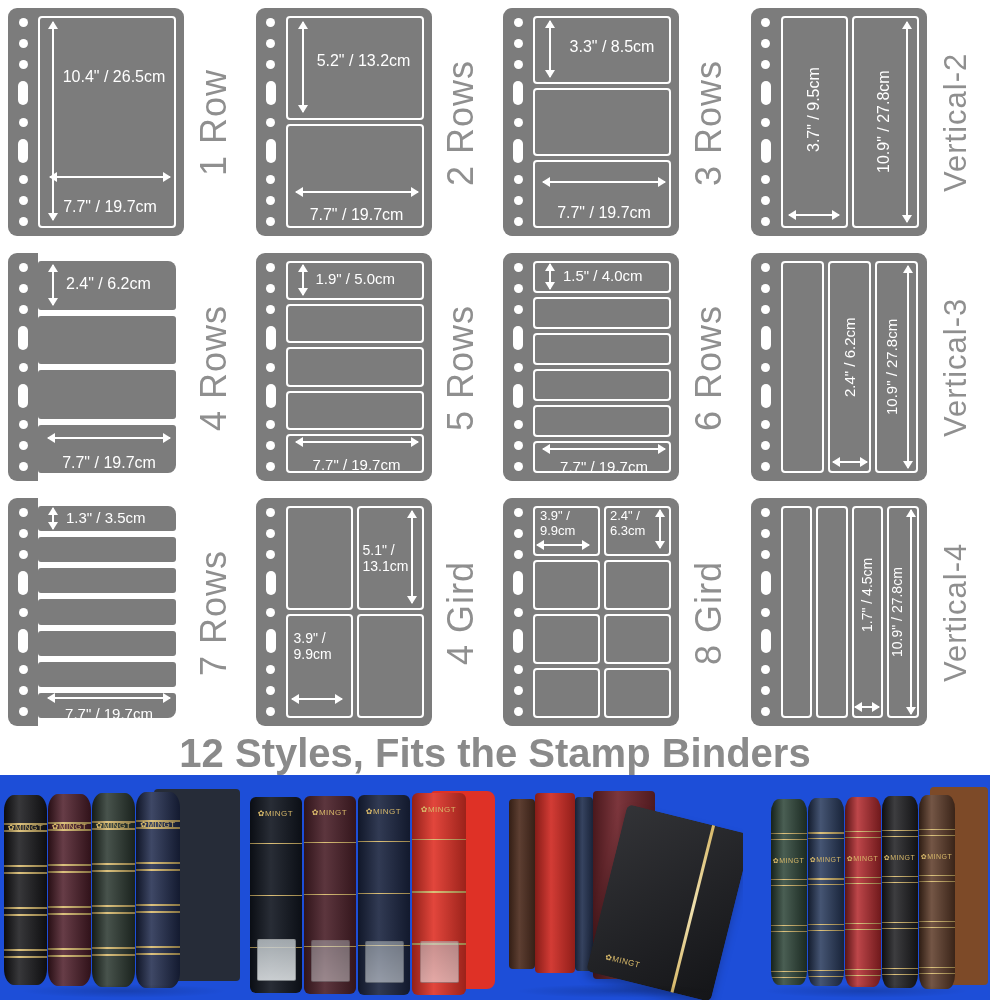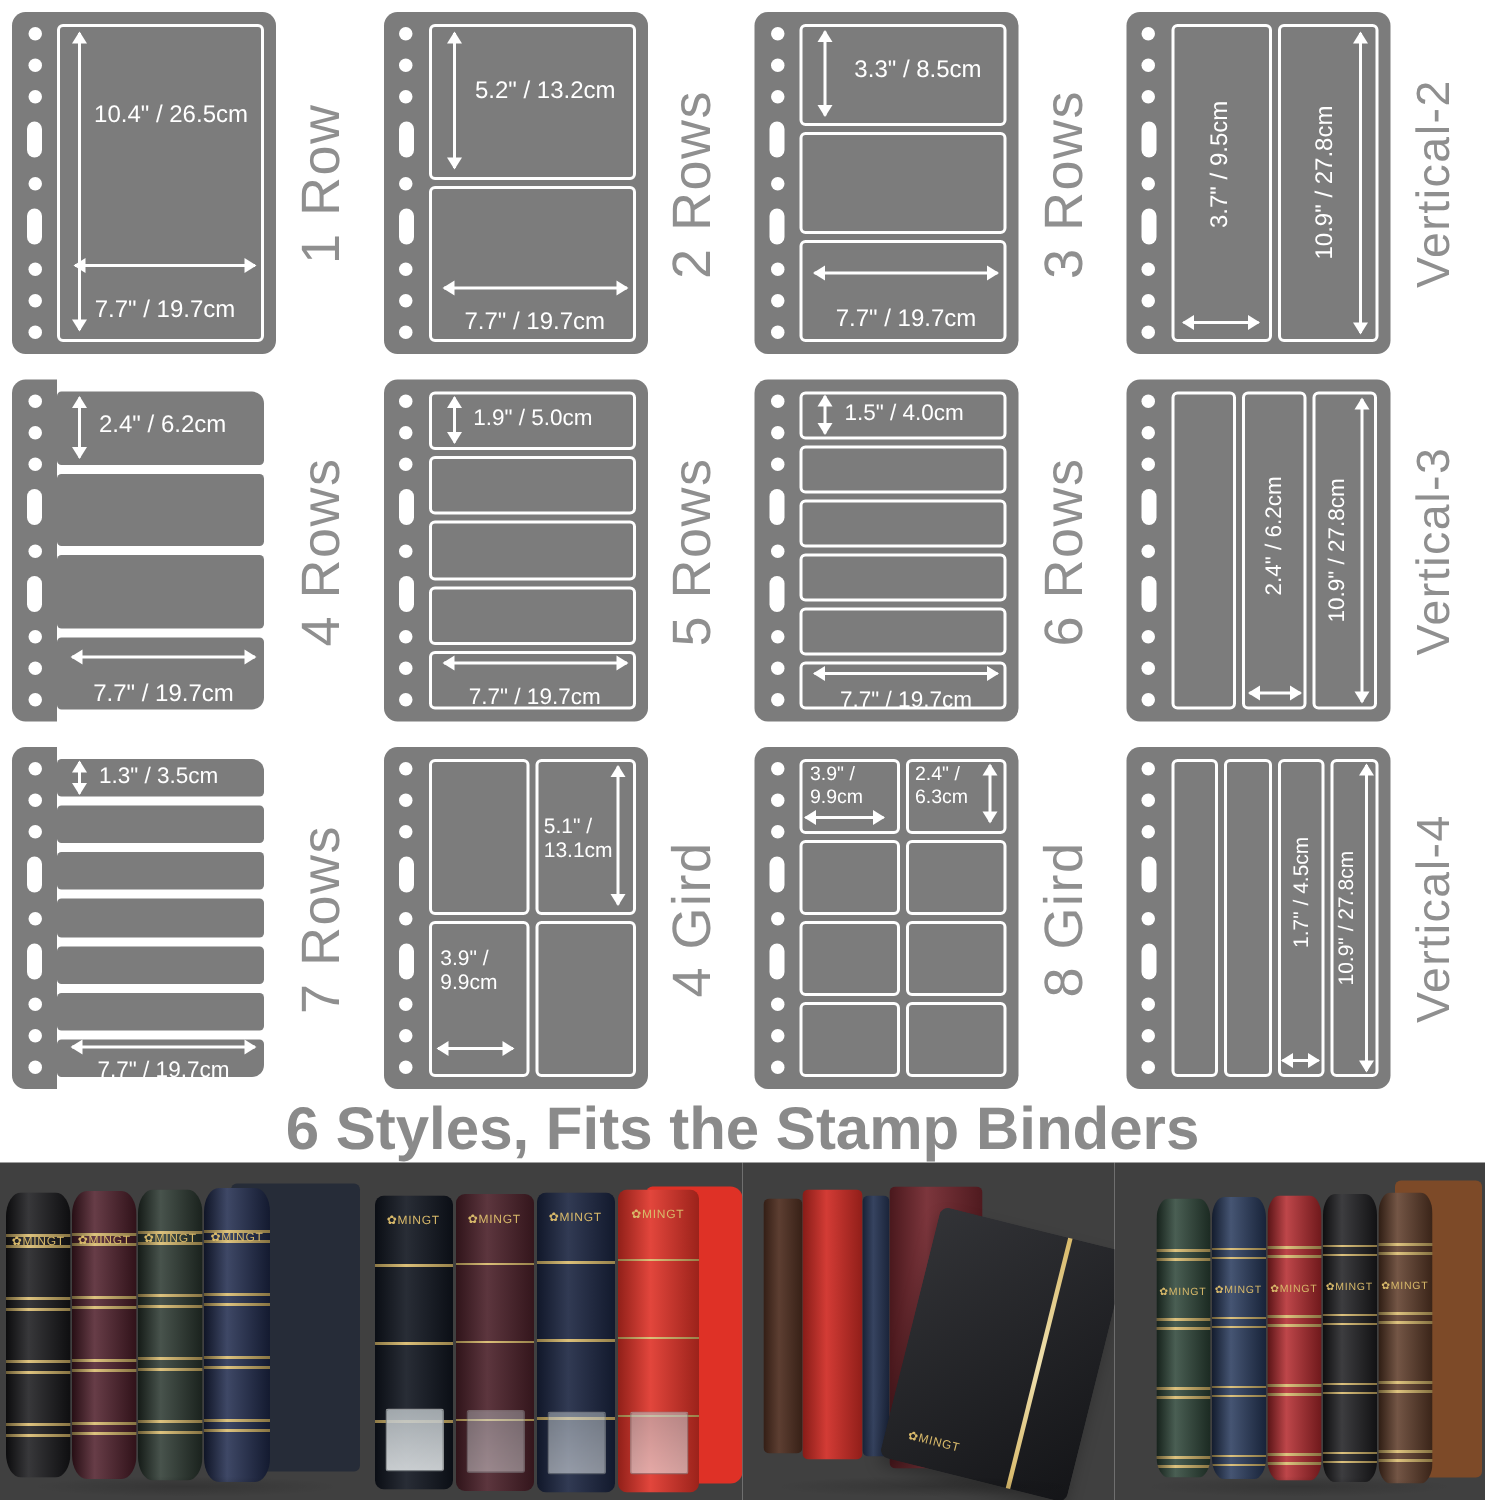--- a/index.html
+++ b/index.html
@@ -47,21 +47,21 @@
         border-top:5px solid transparent;border-bottom:5px solid transparent;}
   .arr-h::before{left:-1px;border-right:8px solid var(--dim-white);}
   .arr-h::after{right:-1px;border-left:8px solid var(--dim-white);}
 
   
   .caption{position:absolute;left:0;top:731px;width:990px;text-align:center;
            color:var(--caption-gray);font-size:40px;font-weight:bold;letter-spacing:0px;}
 
   
   .photos{position:absolute;left:0;top:775px;width:990px;height:225px;display:flex;}
-  .photo{position:relative;flex:1 1 0;background:#404040;overflow:hidden;}
+  .photo{position:relative;flex:1 1 0;background:#1d4ed8;overflow:hidden;}
   .slipcase{position:absolute;border-radius:4px;}
   .spine{position:absolute;box-sizing:border-box;}
   .spine .brand{position:absolute;left:0;right:0;text-align:center;color:var(--gold);
                 font-size:8px;letter-spacing:.5px;}
   .spine.classic{border-radius:10px/16px;
     background-image:
       linear-gradient(90deg,rgba(0,0,0,.5),rgba(255,255,255,.14) 35%,rgba(0,0,0,.38)),
       repeating-linear-gradient(180deg,transparent 0 28px,var(--gold) 28px 30px,transparent 30px 35px,var(--gold) 35px 37px,transparent 37px 42px);}
   .spine.flat{border-radius:6px;
     background-image:
@@ -414,21 +414,21 @@
         <div class="dim rot" style="left:108px;top:20px;bottom:55px;font-size:14px">1.7" / 4.5cm</div>
         <div class="arr-h" style="left:104px;width:24px;bottom:18px"></div>
         <div class="dim rot" style="left:138px;top:8px;bottom:8px;font-size:14px">10.9" / 27.8cm</div>
         <div class="arr-v" style="left:159px;top:12px;bottom:12px"></div>
       </div>
       <div class="cell-label vlabel">Vertical-4</div>
     </div>
 
   </div>
 
-  <div class="caption">6 Styles, Fits the Stamp Binders</div>
+  <div class="caption">12 Styles, Fits the Stamp Binders</div>
 
   <div class="photos">
 
     <div class="photo">
       <div class="slipcase" style="right: 8px; top: 14px; width: 86px; height: 192px; background-color: rgb(38, 44, 56);"></div>
       <div class="spine classic" style="left: 4px; top: 20px; width: 43px; height: 190px; background-color: rgb(23, 23, 26);">
           <span class="brand" style="top:28px">✿MINGT</span>
         </div>
       <div class="spine classic" style="left: 48px; top: 19px; width: 43px; height: 192px; background-color: rgb(78, 29, 41);">
           <span class="brand" style="top:28px">✿MINGT</span>

